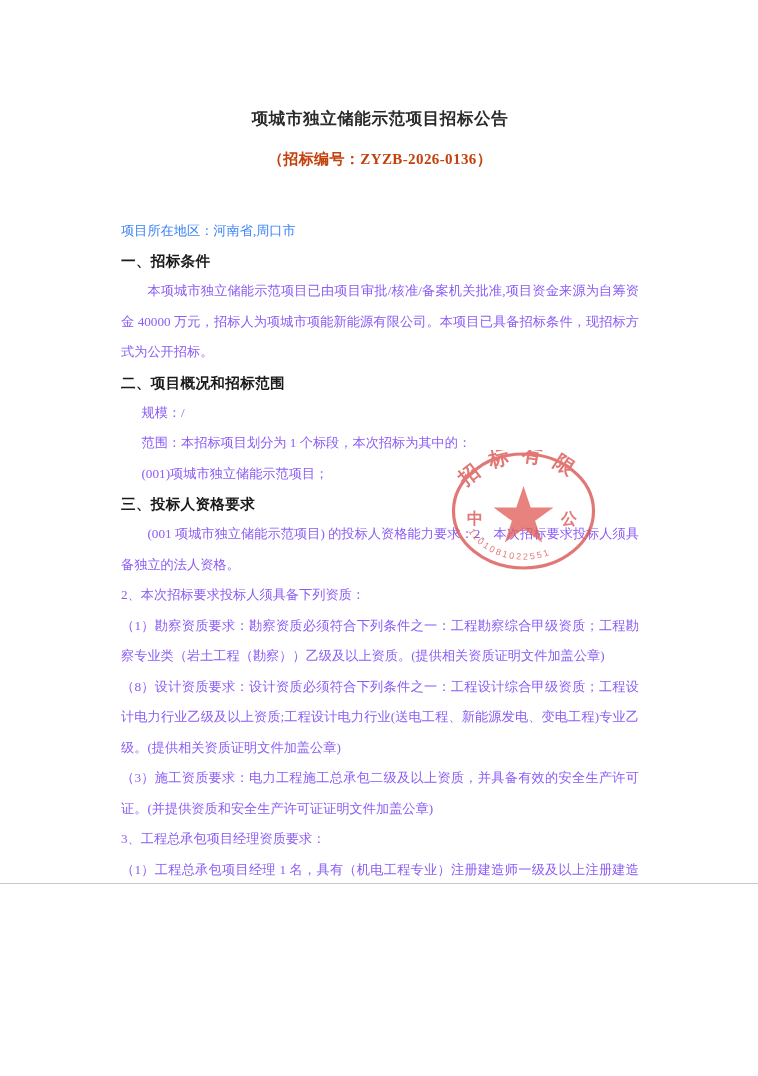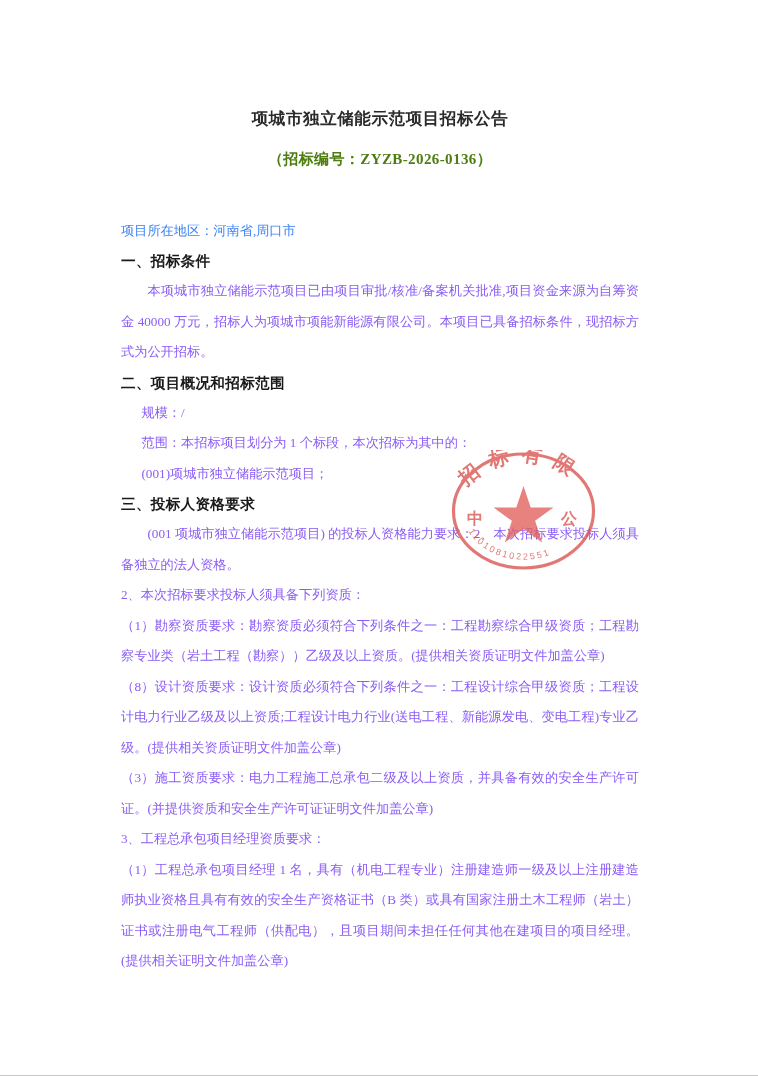--- a/index.html
+++ b/index.html
@@ -3,21 +3,21 @@
 <meta charset="utf-8">
 <style>
   html, body {
     margin: 0;
     padding: 0;
     background: #ffffff;
   }
   .page {
     position: relative;
     width: 758px;
-    height: 1076px;
+    height: 884px;
     background: #ffffff;
     overflow: hidden;
     font-family: "Liberation Serif", "DejaVu Serif", serif;
     color: #1c1c1c;
     border-bottom: 1px solid #c9c9c9;
     box-sizing: border-box;
   }
 
   .doc-body {
     position: absolute;
@@ -33,21 +33,21 @@
     letter-spacing: 0.6px;
     color: #2a2a2a;
     margin-top: 106px;
     line-height: 26px;
   }
   .doc-subtitle {
     text-align: center;
     font-size: 15px;
     font-weight: bold;
     letter-spacing: 0.4px;
-    color: #4d7c0f;
+    color: #c2410c;
     margin-top: 14px;
     line-height: 26px;
   }
 
   .meta-line {
     margin-top: 44px;
     font-size: 13.2px;
     line-height: 30px;
     color: #3b82f6;
   }

